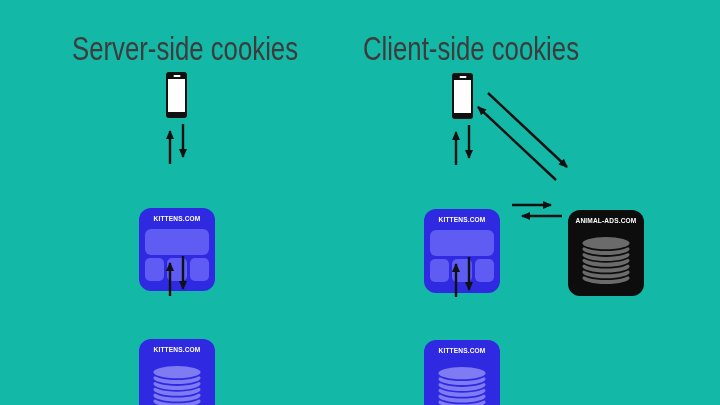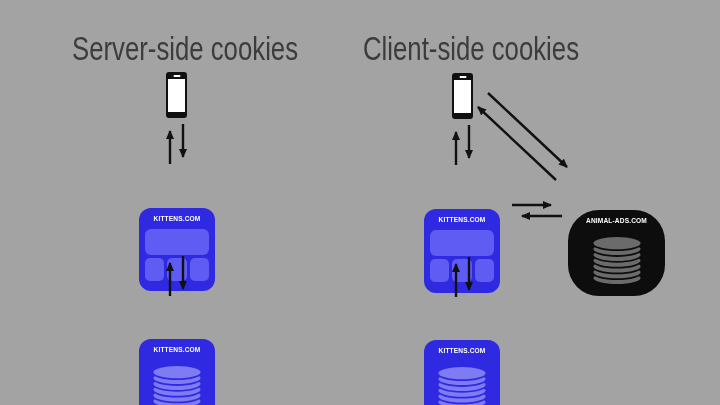--- a/index.html
+++ b/index.html
@@ -1,17 +1,17 @@
 <!DOCTYPE html>
 <html><head>
 <meta charset="utf-8">
 <style>
   html,body{margin:0;padding:0;background:#ffffff;}
   .slide{
-    position:relative;width:720px;height:405px;background:#a3a3a3;overflow:hidden;
+    position:relative;width:720px;height:405px;background:#14b8a6;overflow:hidden;
     font-family:"Liberation Sans",sans-serif;
   }
   
   .section-title{
     position:absolute;color:#3c3c3c;font-size:33px;line-height:1;white-space:nowrap;
     font-weight:400;transform:scaleX(0.78);transform-origin:left top;letter-spacing:0px;
   }
   #title-left{left:72px;top:32px;}
   #title-right{left:363px;top:32px;}
 
@@ -28,21 +28,21 @@
   .panel.black{background:#0d0d0d;}
   .panel-label{
     display:block;margin-top:7px;text-align:center;color:#ffffff;
     font-size:8px;font-weight:bold;line-height:1;white-space:nowrap;
     transform:scaleX(0.82);transform-origin:center top;letter-spacing:0.2px;
   }
   #browser-left{left:139px;top:168px;width:76px;height:83px;}
   #browser-right{left:424px;top:169px;width:76px;height:84px;}
   #db-left{left:139px;top:299px;width:76px;height:85px;}
   #db-right{left:424px;top:300px;width:76px;height:84px;}
-  #ad-server{left:568px;top:170px;width:97px;height:86px;border-radius:31px;}
+  #ad-server{left:568px;top:170px;width:76px;height:86px;}
 
   .browser-hero{position:absolute;left:6px;right:6px;top:21px;height:26px;
     background:#5e5cf3;border-radius:6px;}
   .browser-tiles{position:absolute;left:6px;right:6px;top:50px;height:23px;
     display:flex;gap:3px;}
   .browser-tile{flex:1;background:#5e5cf3;border-radius:5px;}
 
   .cyl{position:absolute;left:50%;transform:translateX(-50%);top:24px;}
 
   

